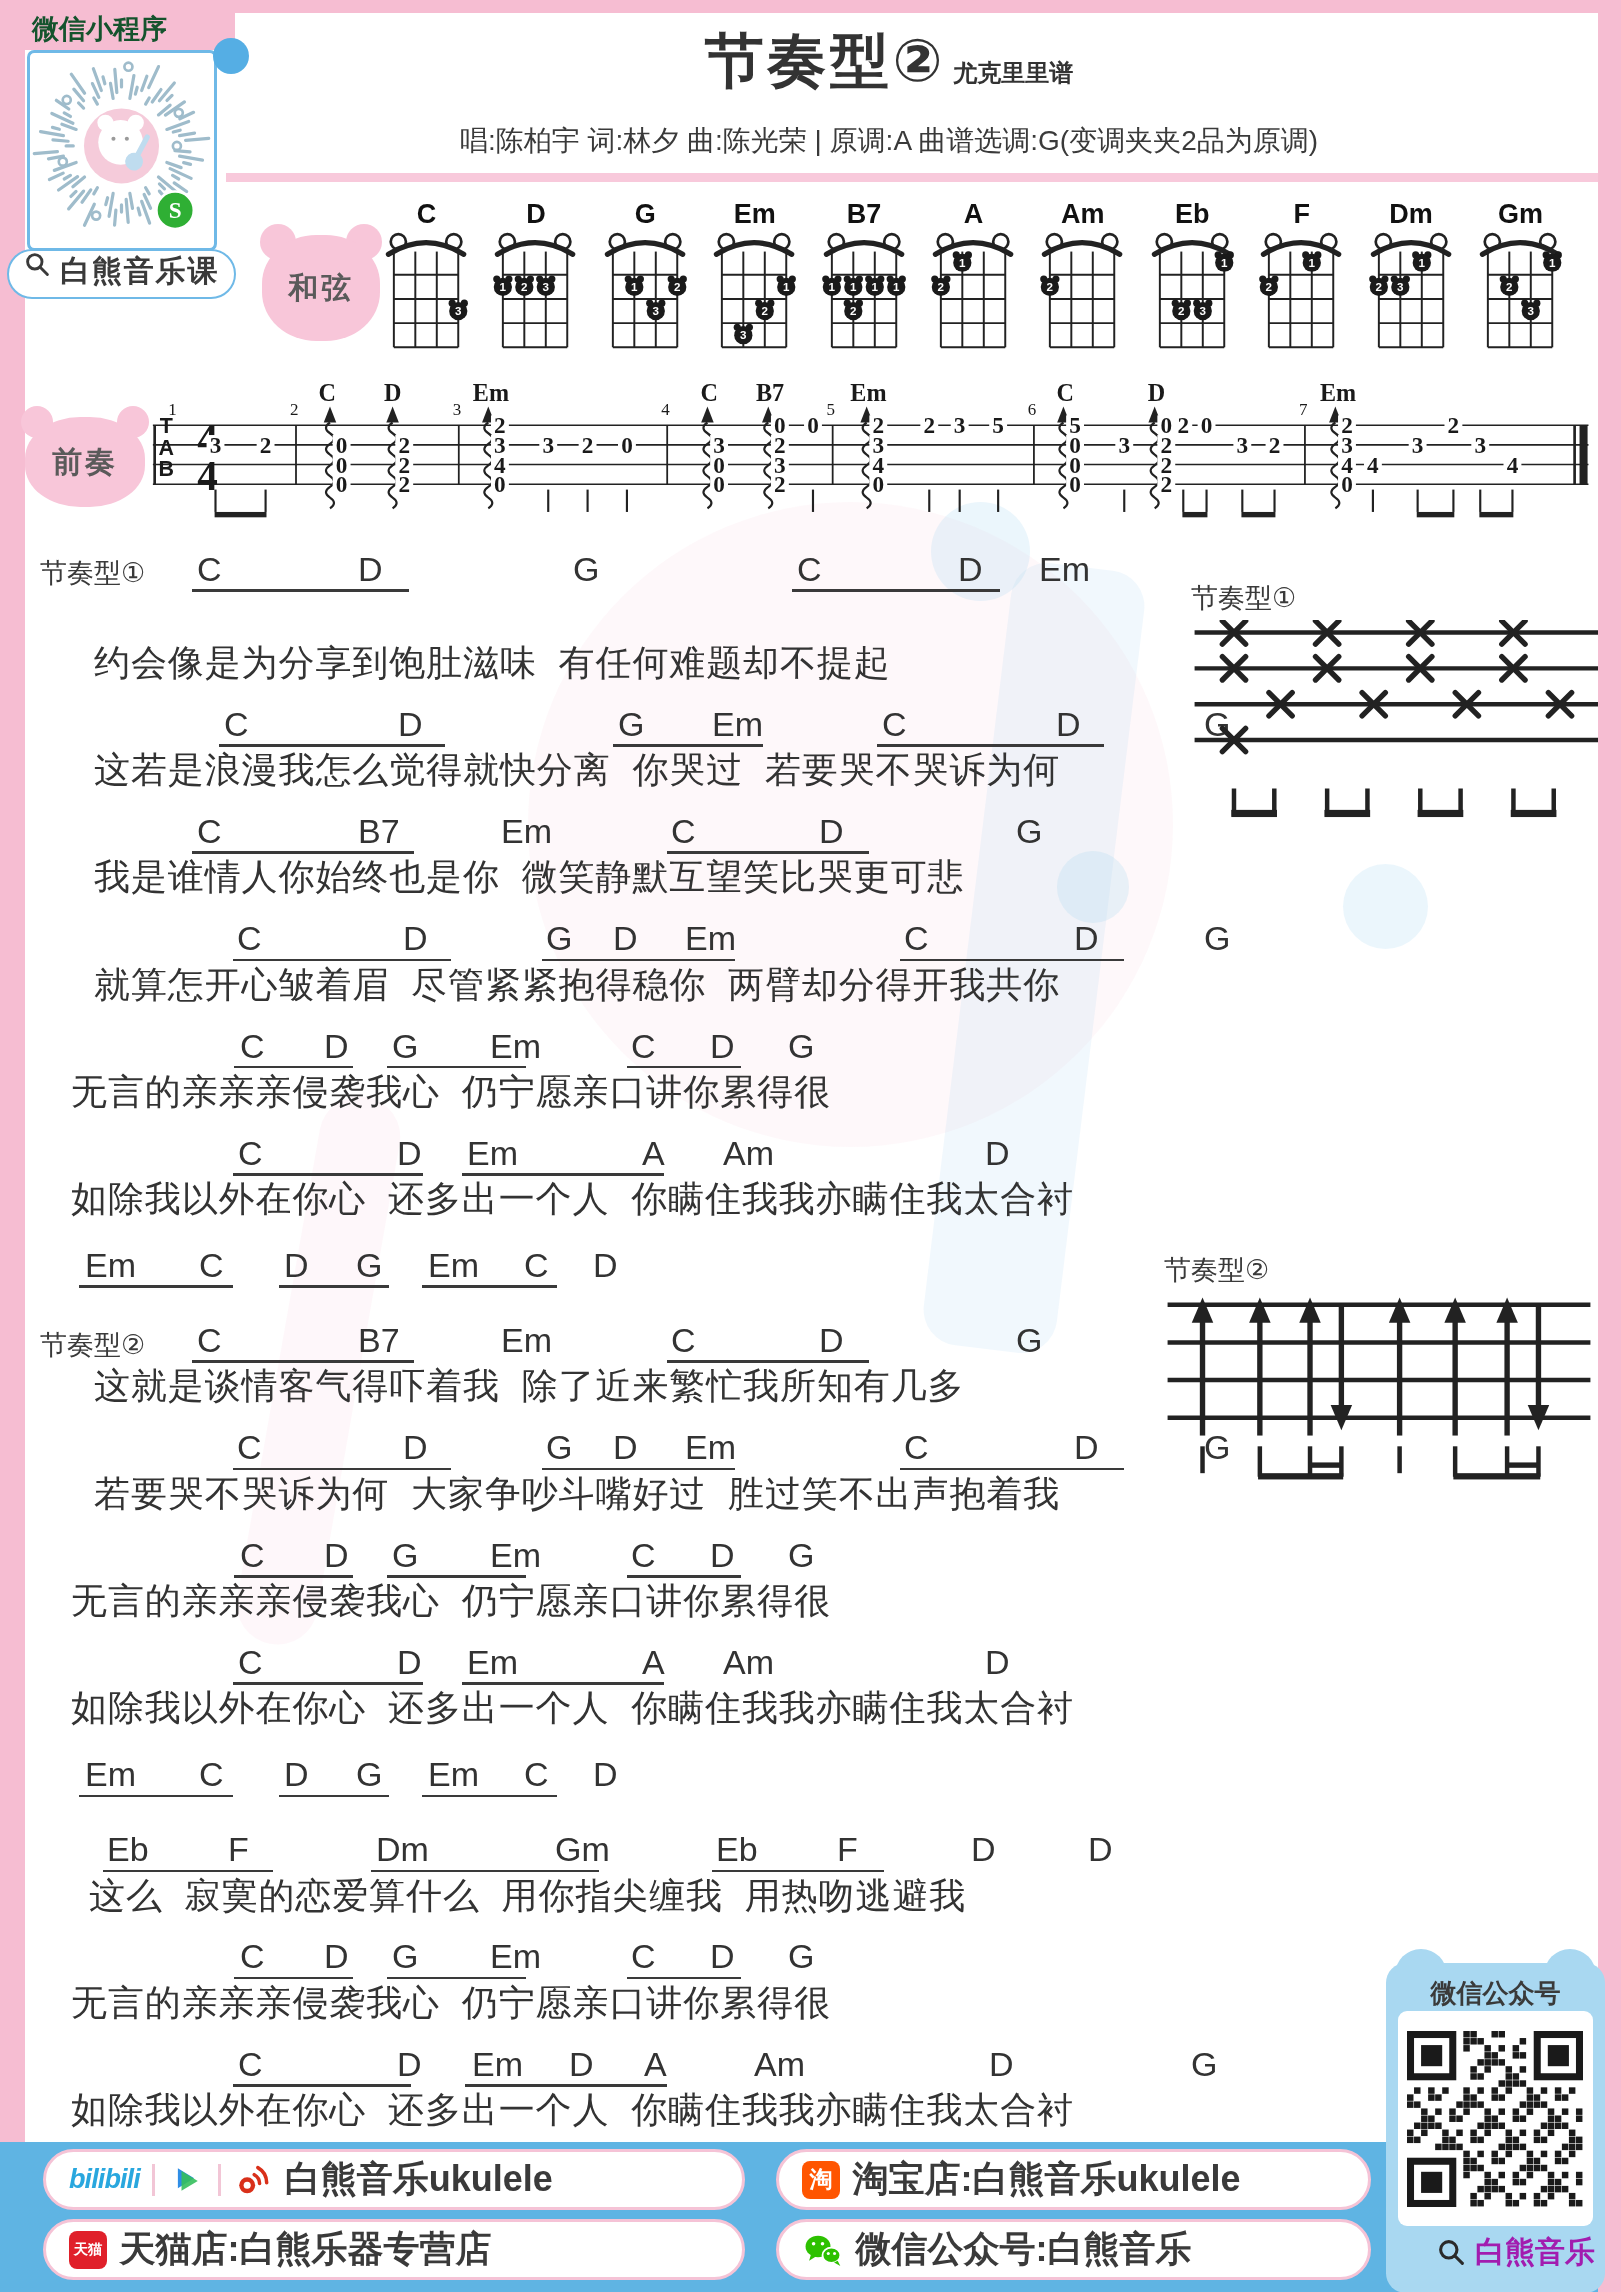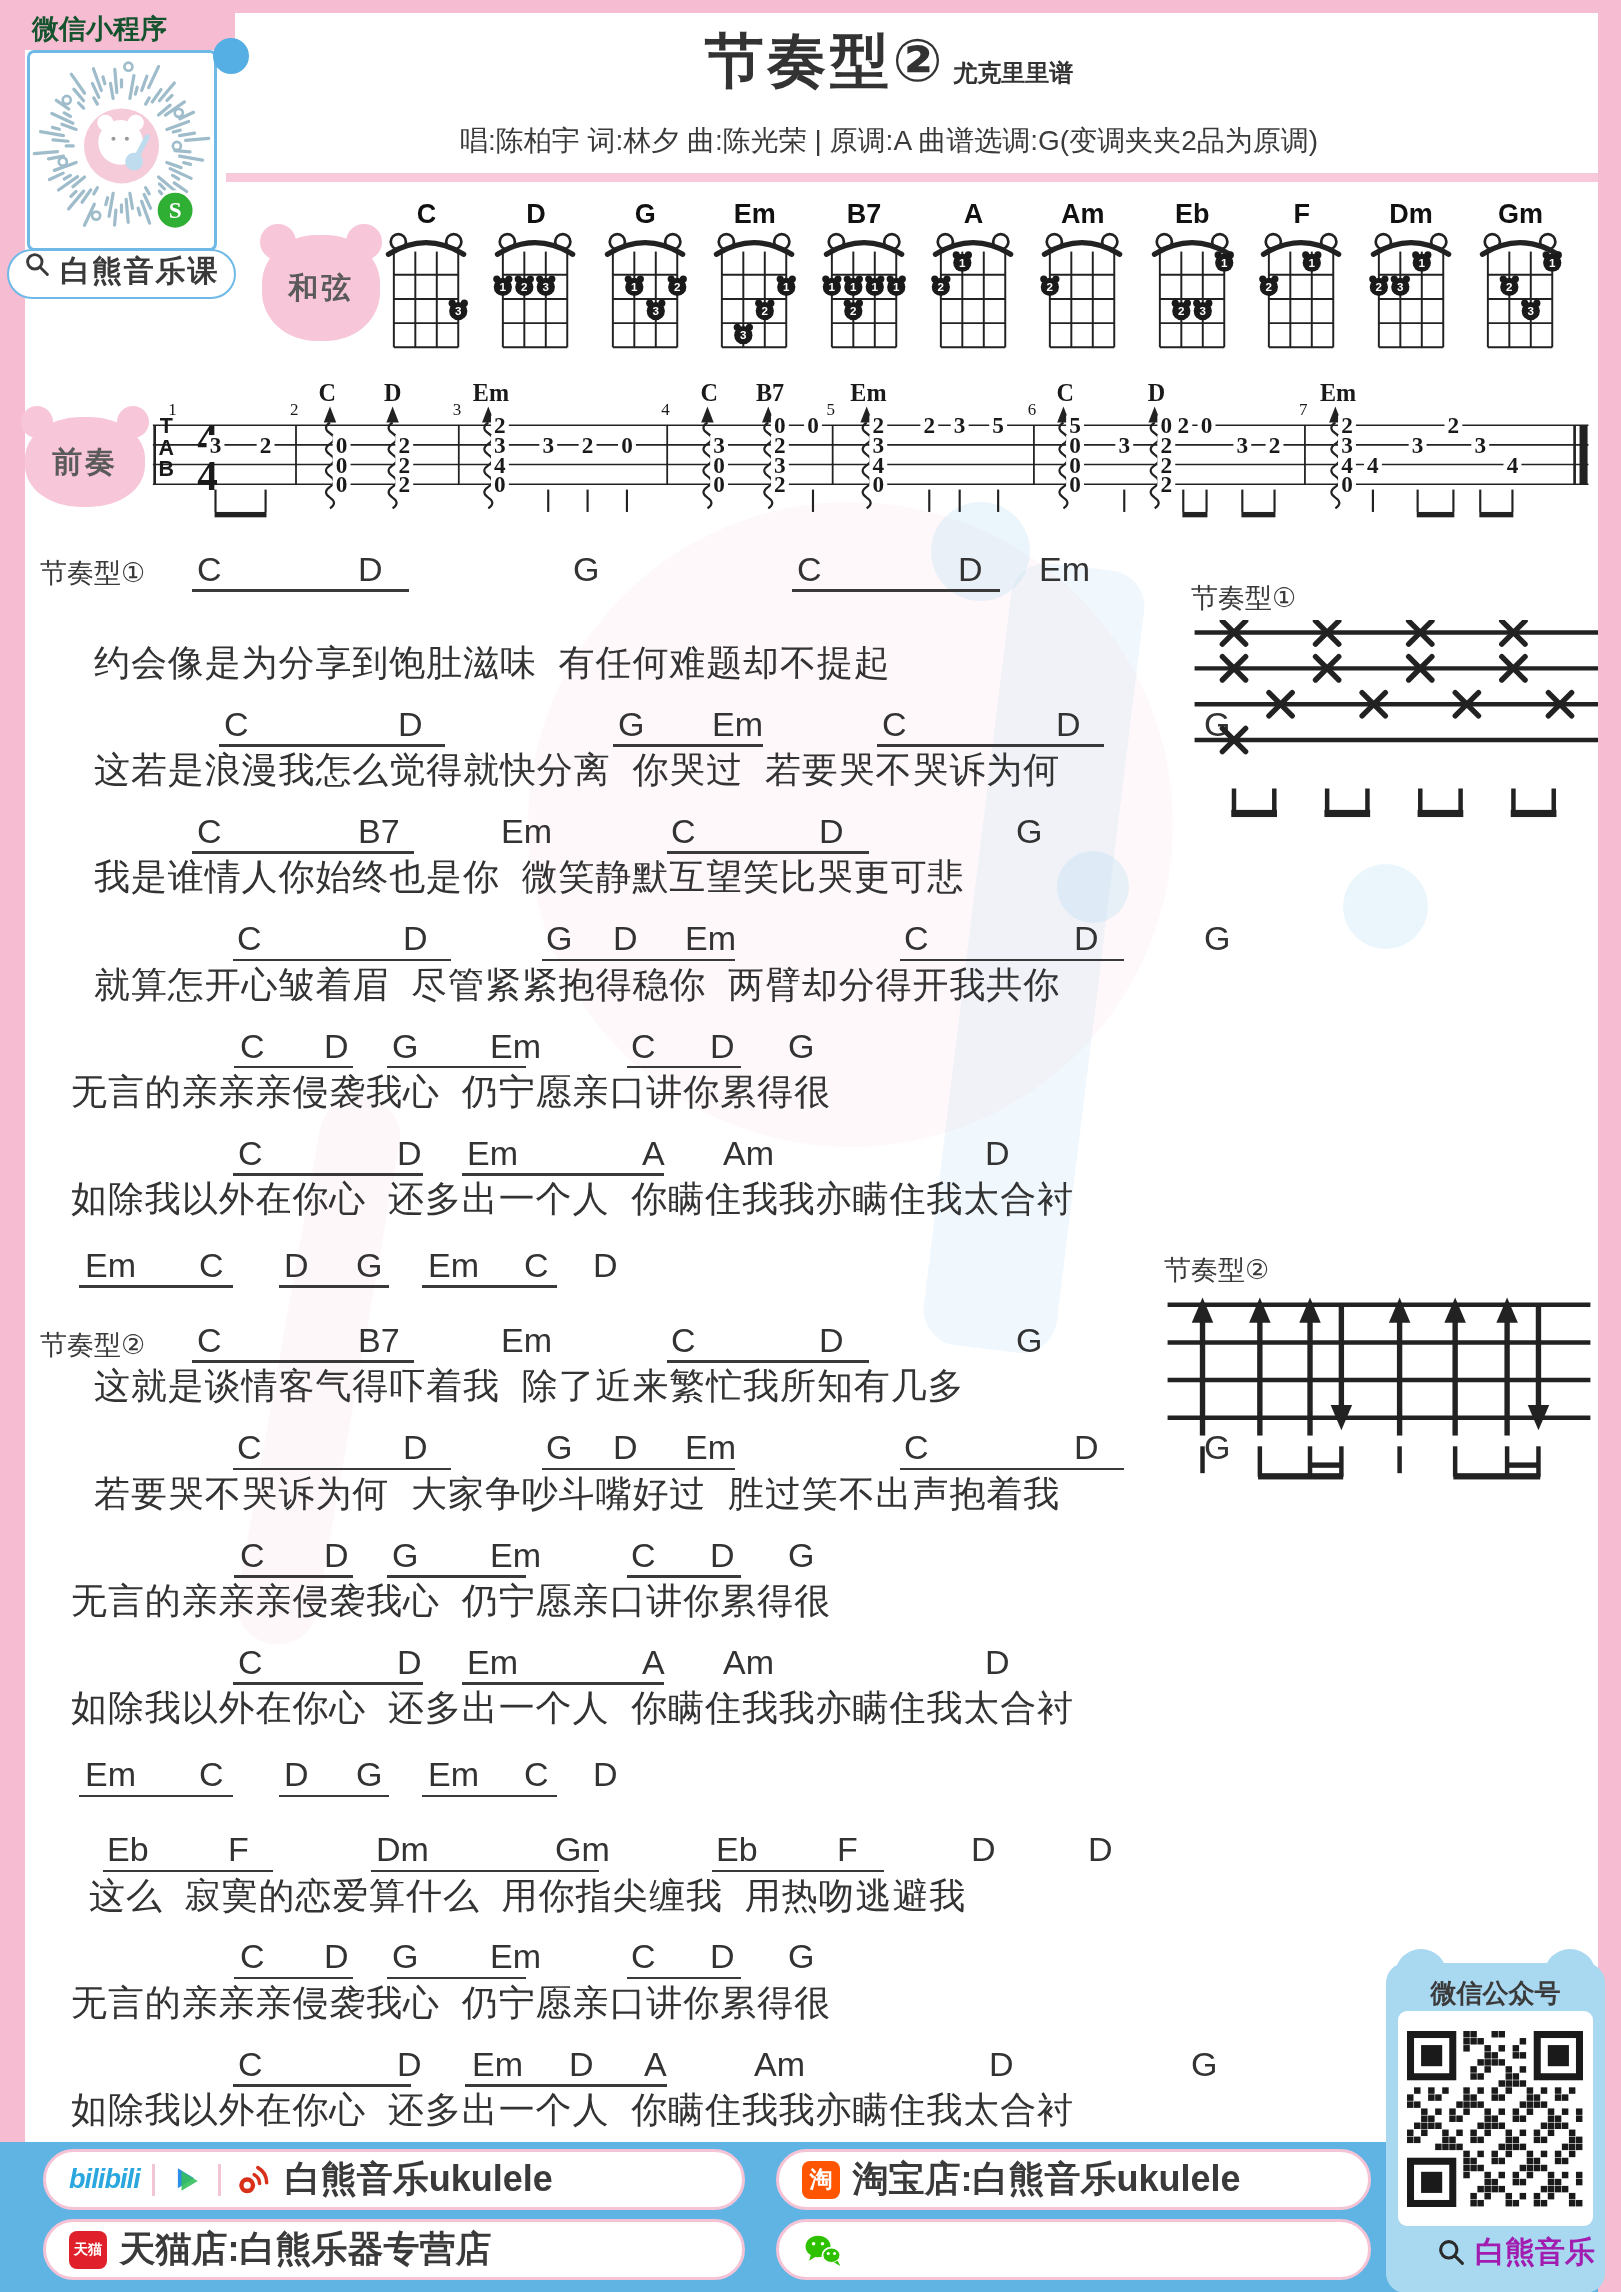--- a/index.html
+++ b/index.html
@@ -989,20 +989,21 @@
     <svg width="41" height="38" viewBox="0 0 46 42">
       <ellipse cx="18" cy="17" rx="14" ry="12" fill="#2DC100"></ellipse>
       <polygon points="10,26 8,33 16,28" fill="#2DC100"></polygon>
       <circle cx="13" cy="14" r="2" fill="#fff"></circle>
         <circle cx="23" cy="14" r="2" fill="#fff"></circle>
       <ellipse cx="33" cy="27" rx="10" ry="8.6" fill="#2DC100" stroke="#fff" stroke-width="2"></ellipse>
       <polygon points="40,33 43,39 36,35" fill="#2DC100"></polygon>
       <circle cx="29.5" cy="25" r="1.7" fill="#fff"></circle>
         <circle cx="36.5" cy="25" r="1.7" fill="#fff"></circle>
     </svg>
+    <span class="txt">微信公众号:白熊音乐</span>
   </div>
 
   <div class="qr-card">
     <i class="ear" style="position:absolute;left:9px;top:-14.3px;width:52px;height:52px;border-radius:50%;background:#A9D8F1;"></i>
     <i class="ear" style="position:absolute;right:9px;top:-14.3px;width:52px;height:52px;border-radius:50%;background:#A9D8F1;"></i>
     <div class="head">微信公众号</div>
     <div class="qr-panel">
       <svg id="qr-svg" width="176" height="176" viewBox="0 0 196 196">
           <rect x="0" y="70.56" width="7.2128000000000005" height="7.2128000000000005" fill="#1a1a1a"></rect>
           <rect x="0" y="78.4" width="7.2128000000000005" height="7.2128000000000005" fill="#1a1a1a"></rect>

